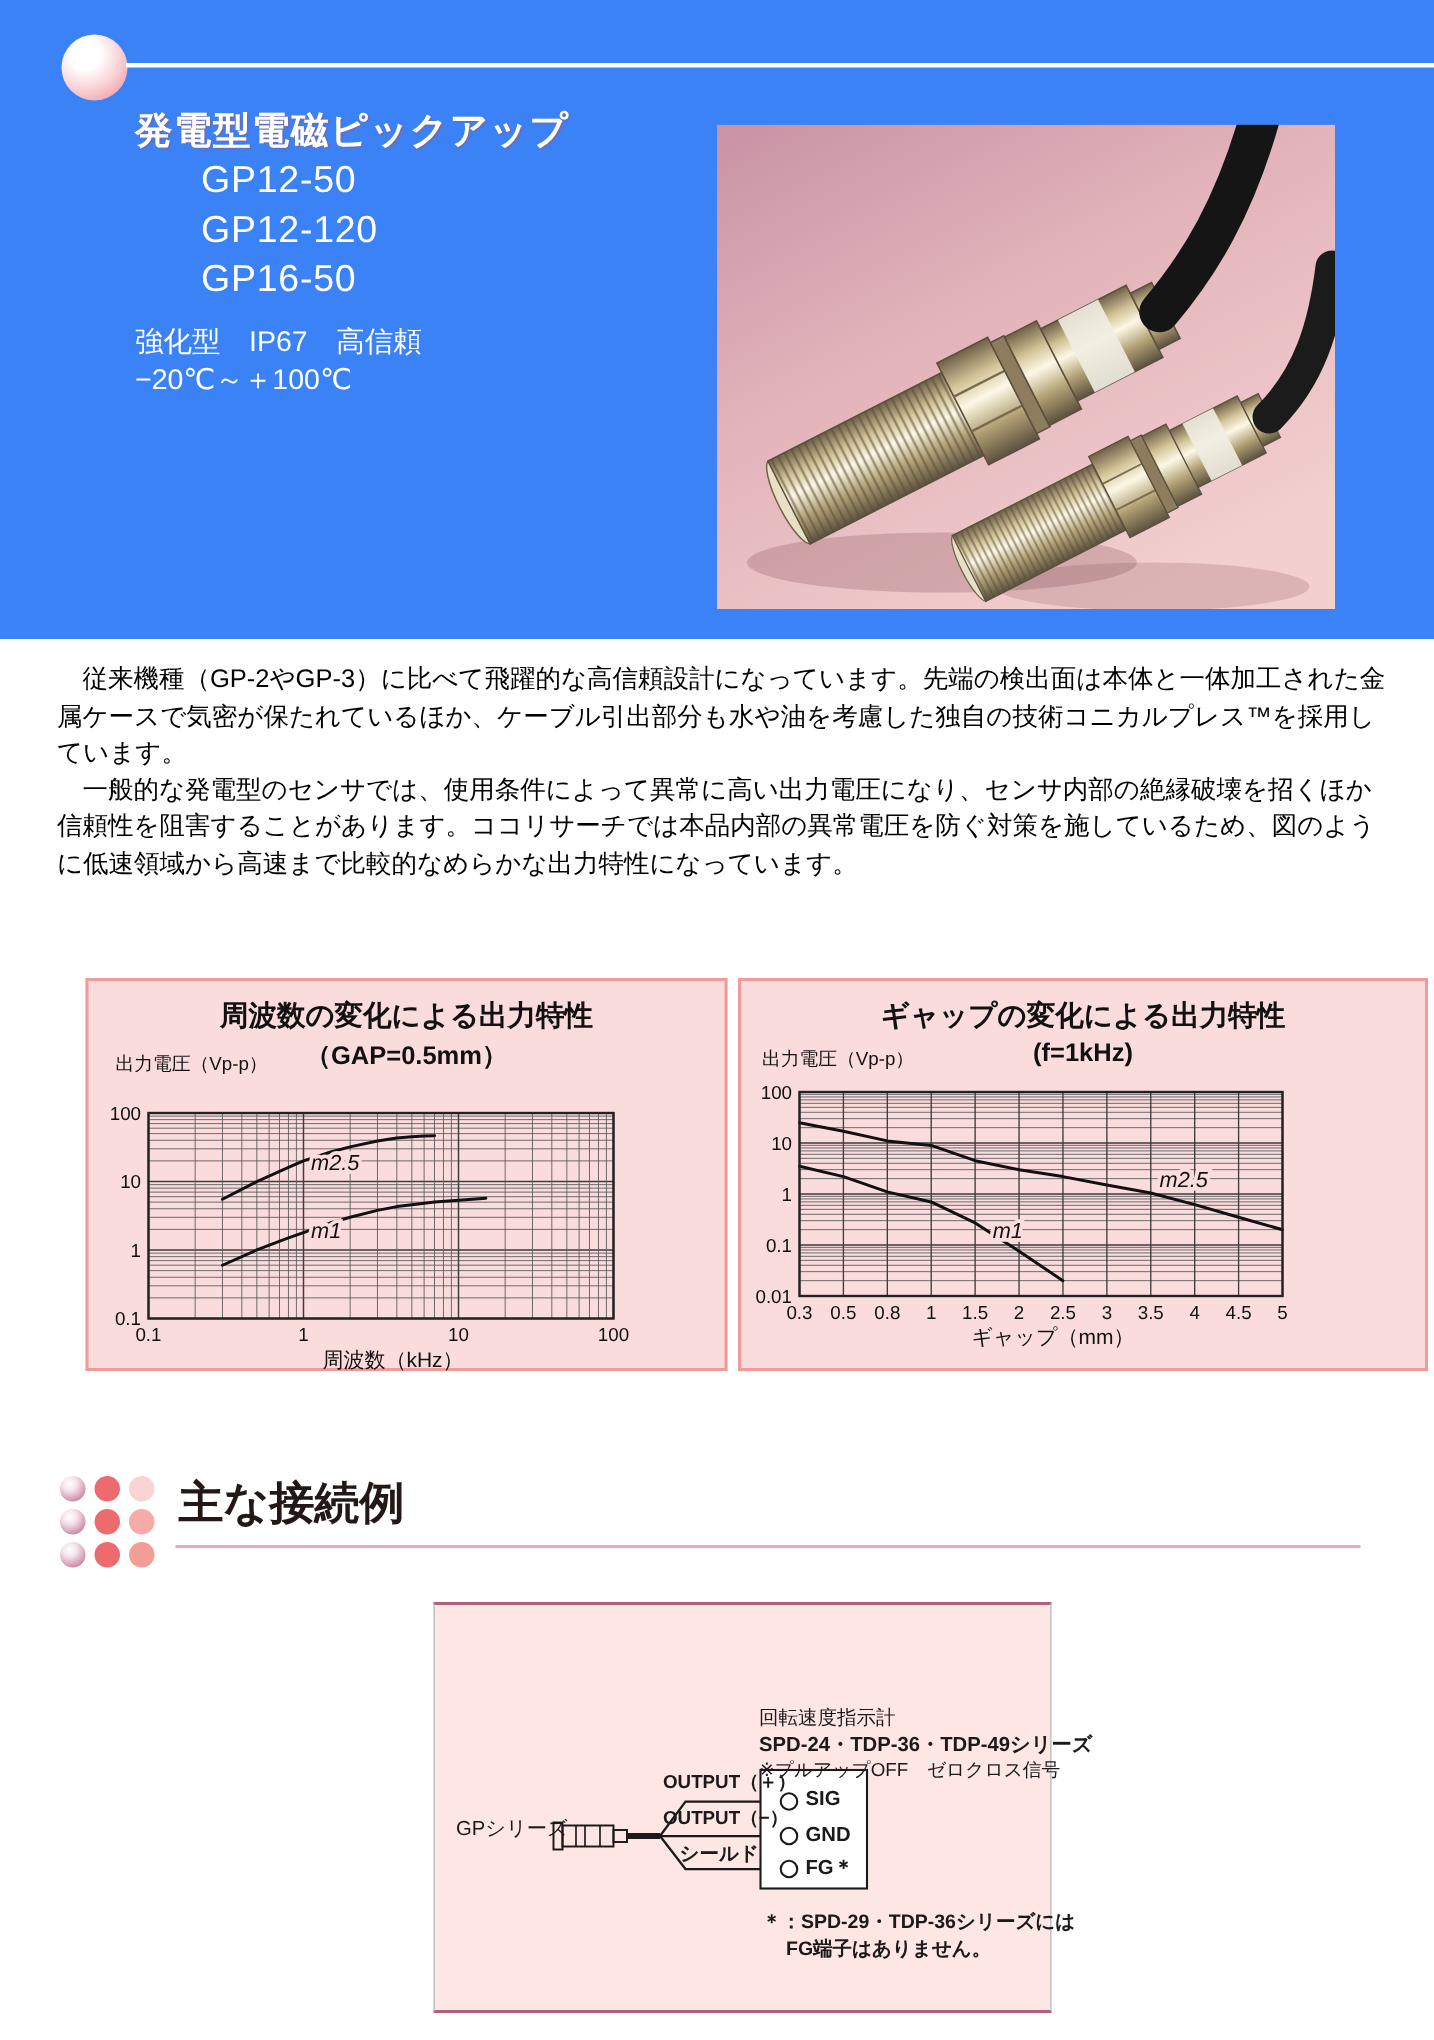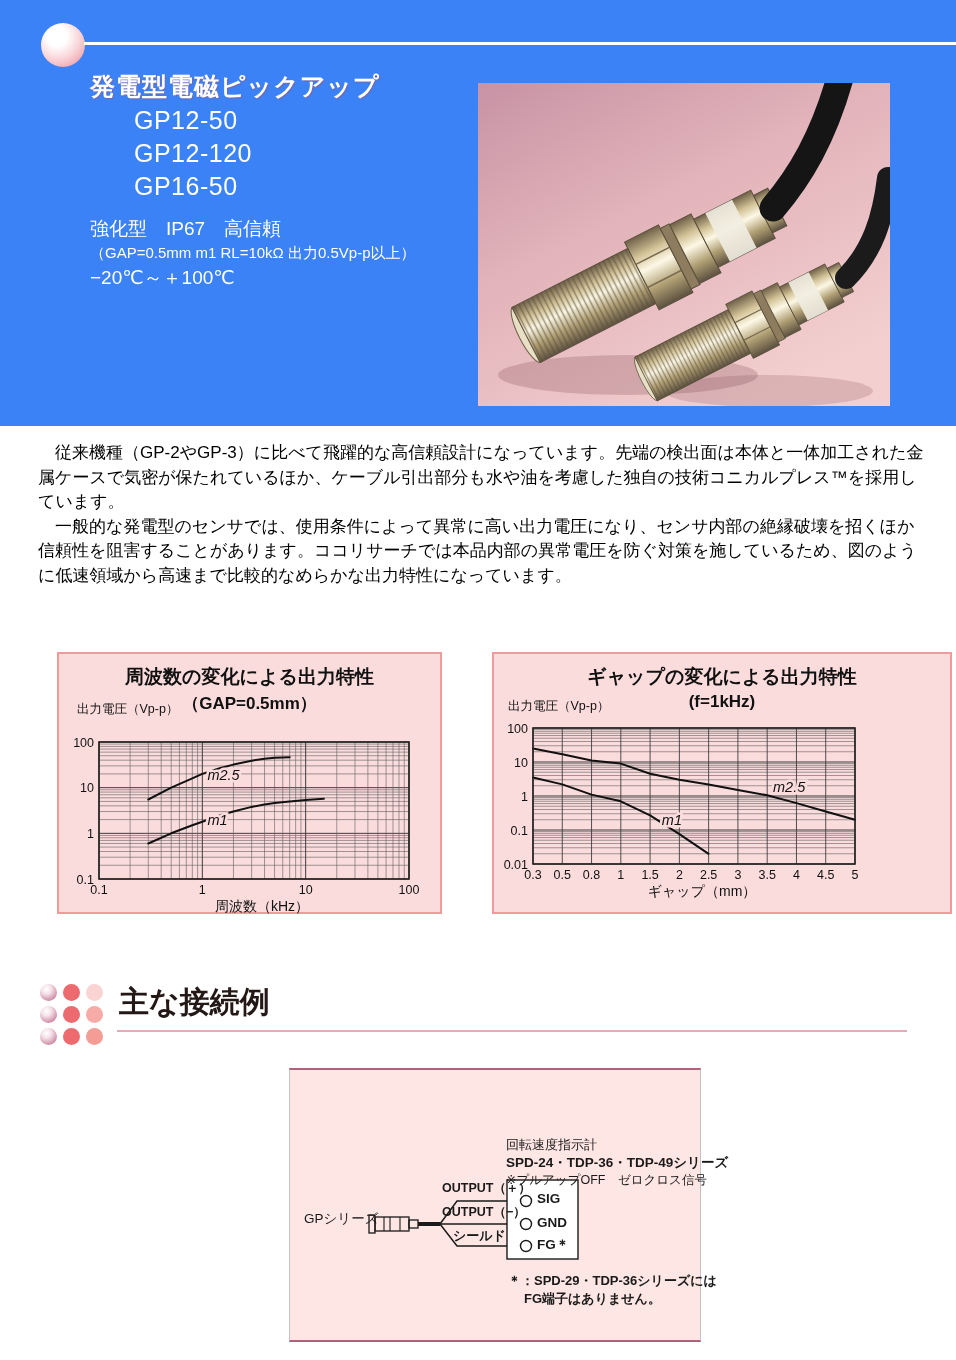--- a/index.html
+++ b/index.html
@@ -21,21 +21,21 @@
 
   
   .photo{position:absolute;left:478px;top:83px;width:412px;height:323px;overflow:hidden;}
   .photo svg{display:block;}
 
   
   .intro{position:absolute;left:38px;top:441px;width:888px;}
   .intro p{margin:0;font-size:17px;line-height:24.5px;text-indent:1em;color:#000;}
 
   
-  .chartbox{position:absolute;top:652px;width:385px;height:262px;background:#fbdcdc;
+  .chartbox{position:absolute;top:652px;width:428px;height:262px;background:#fbdcdc;
             border:2px solid #f09a9c;box-sizing:border-box;}
   .chartbox.left{left:57px;}
   .chartbox.right{left:492px;width:460px;}
   .ctitle{margin:10px 0 0 0;text-align:center;font-size:19px;font-weight:bold;color:#111;}
   .csub{margin:2px 0 0 0;text-align:center;font-size:17px;font-weight:bold;color:#111;}
   .ylab{position:absolute;left:18px;top:47px;font-size:12.5px;color:#111;}
   .chartbox.right .ylab{left:14px;top:44px;}
   .plotsvg{position:absolute;left:0;top:64px;}
   .plotsvg text{font-family:"Liberation Sans","DejaVu Sans",sans-serif;}
 
@@ -79,21 +79,20 @@
     <div class="sphere"></div>
     <div class="hrule"></div>
     <h1 class="ptitle">発電型電磁ピックアップ</h1>
     <div class="models">
       <div>GP12-50</div>
       <div>GP12-120</div>
       <div>GP16-50</div>
     </div>
     <div class="specs">
       <div class="spec1">強化型　IP67　高信頼</div>
-      <div class="spec3">（GAP=0.5mm m1 RL=10kΩ 出力0.5Vp-p以上）</div>
       <div class="spec4">−20℃～＋100℃</div>
     </div>
 
     <div class="photo">
       <svg width="412" height="323" viewBox="0 0 412 323" xmlns="http://www.w3.org/2000/svg">
         <defs>
           <linearGradient id="bgG" x1="0" y1="0" x2="0.65" y2="1">
             <stop offset="0" stop-color="#c793a5"></stop>
               <stop offset="0.45" stop-color="#e2b3ba"></stop>
             <stop offset="1" stop-color="#f3cfcf"></stop>

